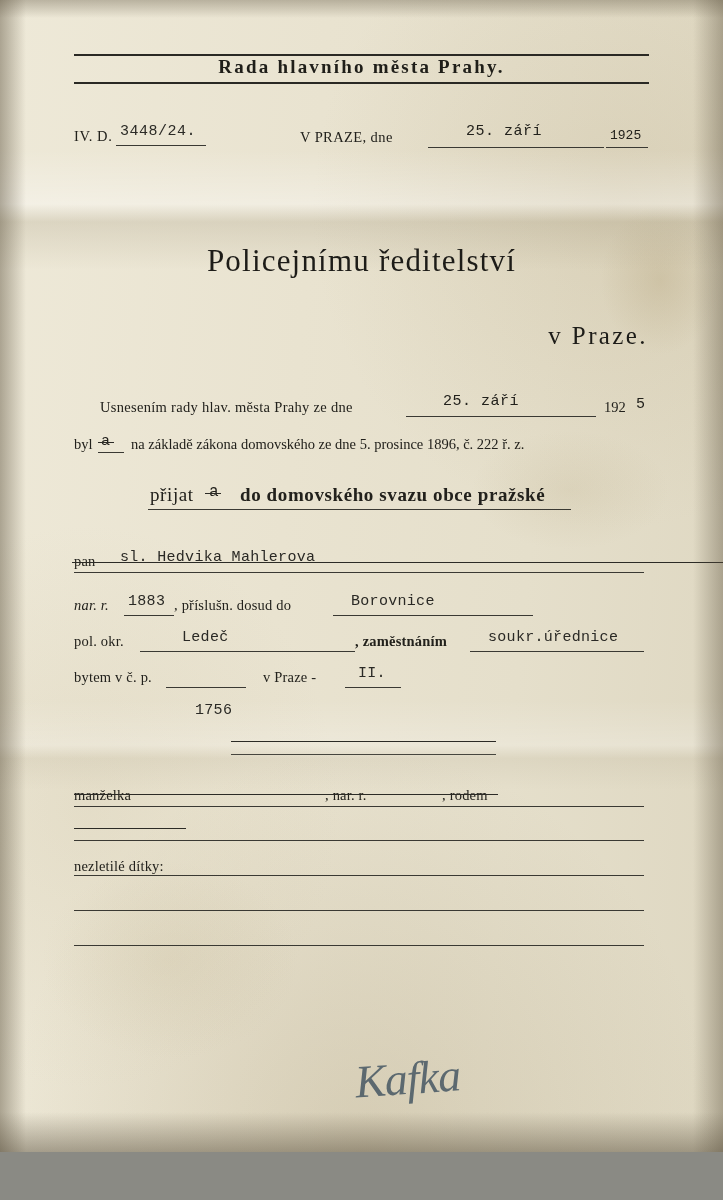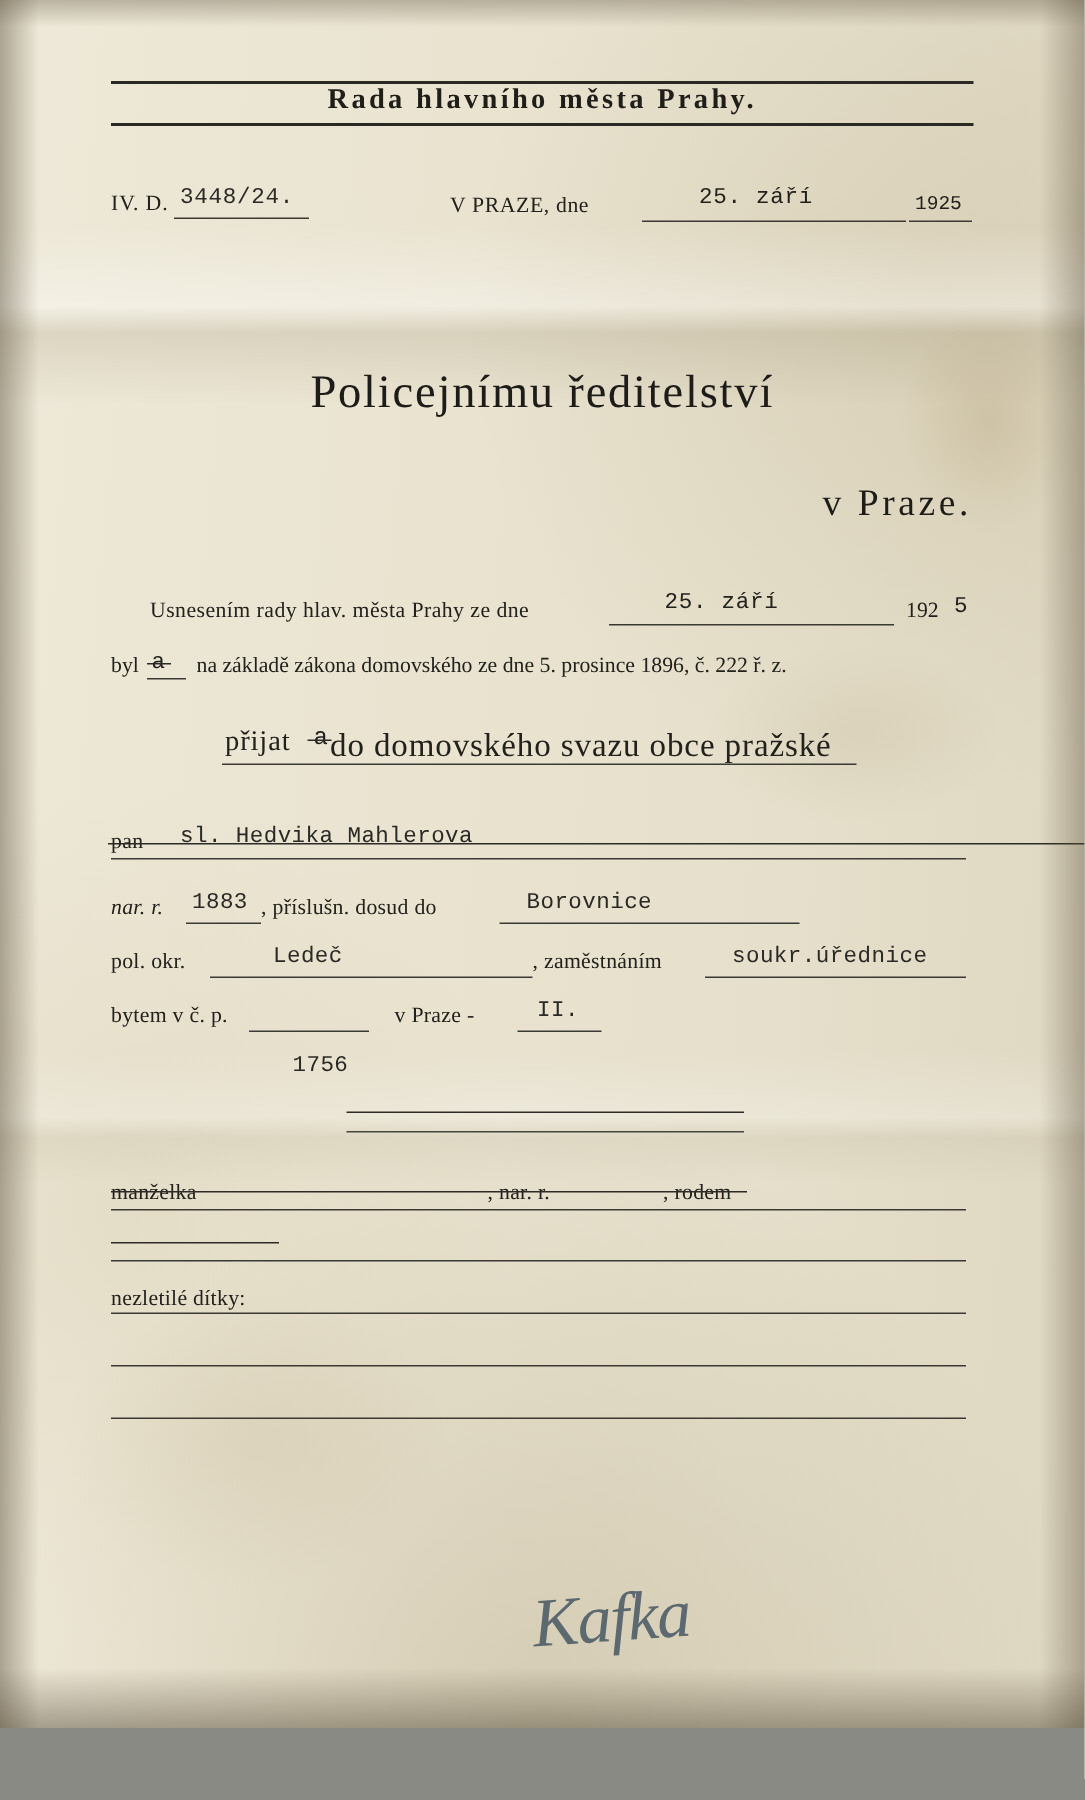--- a/index.html
+++ b/index.html
@@ -267,24 +267,25 @@
   .accepted-strike::after {
     content: "";
     position: absolute;
     left: -4px;
     top: 10px;
     width: 16px;
     border-top: 1.5px solid #2c2b26;
   }
   .accepted-rest {
     position: absolute;
-    left: 220px;
+    left: 240px;
     top: 484px;
-    font-size: 22px;
+    font-size: 19px;
     letter-spacing: 0.6px;
+    font-weight: bold;
   }
   .accepted-underline {
     position: absolute;
     left: 148px;
     top: 509px;
     width: 423px;
     border-top: 1px solid #3a3933;
   }
 
   
@@ -429,21 +430,21 @@
     <div class="fld-label" style="left:74px;top:597px;font-style:italic;">nar. r.</div>
     <div class="fld-hand" style="left:128px;top:593px;">1883</div>
     <div class="fld-rule" style="left:124px;top:615px;width:50px;"></div>
     <div class="fld-label" style="left:174px;top:597px;">, příslušn. dosud do</div>
     <div class="fld-hand" style="left:351px;top:593px;">Borovnice</div>
     <div class="fld-rule" style="left:333px;top:615px;width:200px;"></div>
 
     <div class="fld-label" style="left:74px;top:633px;">pol. okr.</div>
     <div class="fld-hand" style="left:182px;top:629px;">Ledeč</div>
     <div class="fld-rule" style="left:140px;top:651px;width:215px;"></div>
-    <div class="fld-label" style="left:355px;top:633px;">, zaměstnáním</div>
+    <div class="fld-label" style="left:355px;top:633px;font-weight:bold;">, zaměstnáním</div>
     <div class="fld-hand" style="left:488px;top:629px;">soukr.úřednice</div>
     <div class="fld-rule" style="left:470px;top:651px;width:174px;"></div>
 
     <div class="fld-label" style="left:74px;top:669px;">bytem v č. p.</div>
     <div class="fld-hand" style="left:195px;top:702px;">1756</div>
     <div class="fld-rule" style="left:166px;top:687px;width:80px;"></div>
     <div class="fld-label" style="left:263px;top:669px;">v Praze -</div>
     <div class="fld-hand" style="left:358px;top:665px;">II.</div>
     <div class="fld-rule" style="left:345px;top:687px;width:56px;"></div>
 

